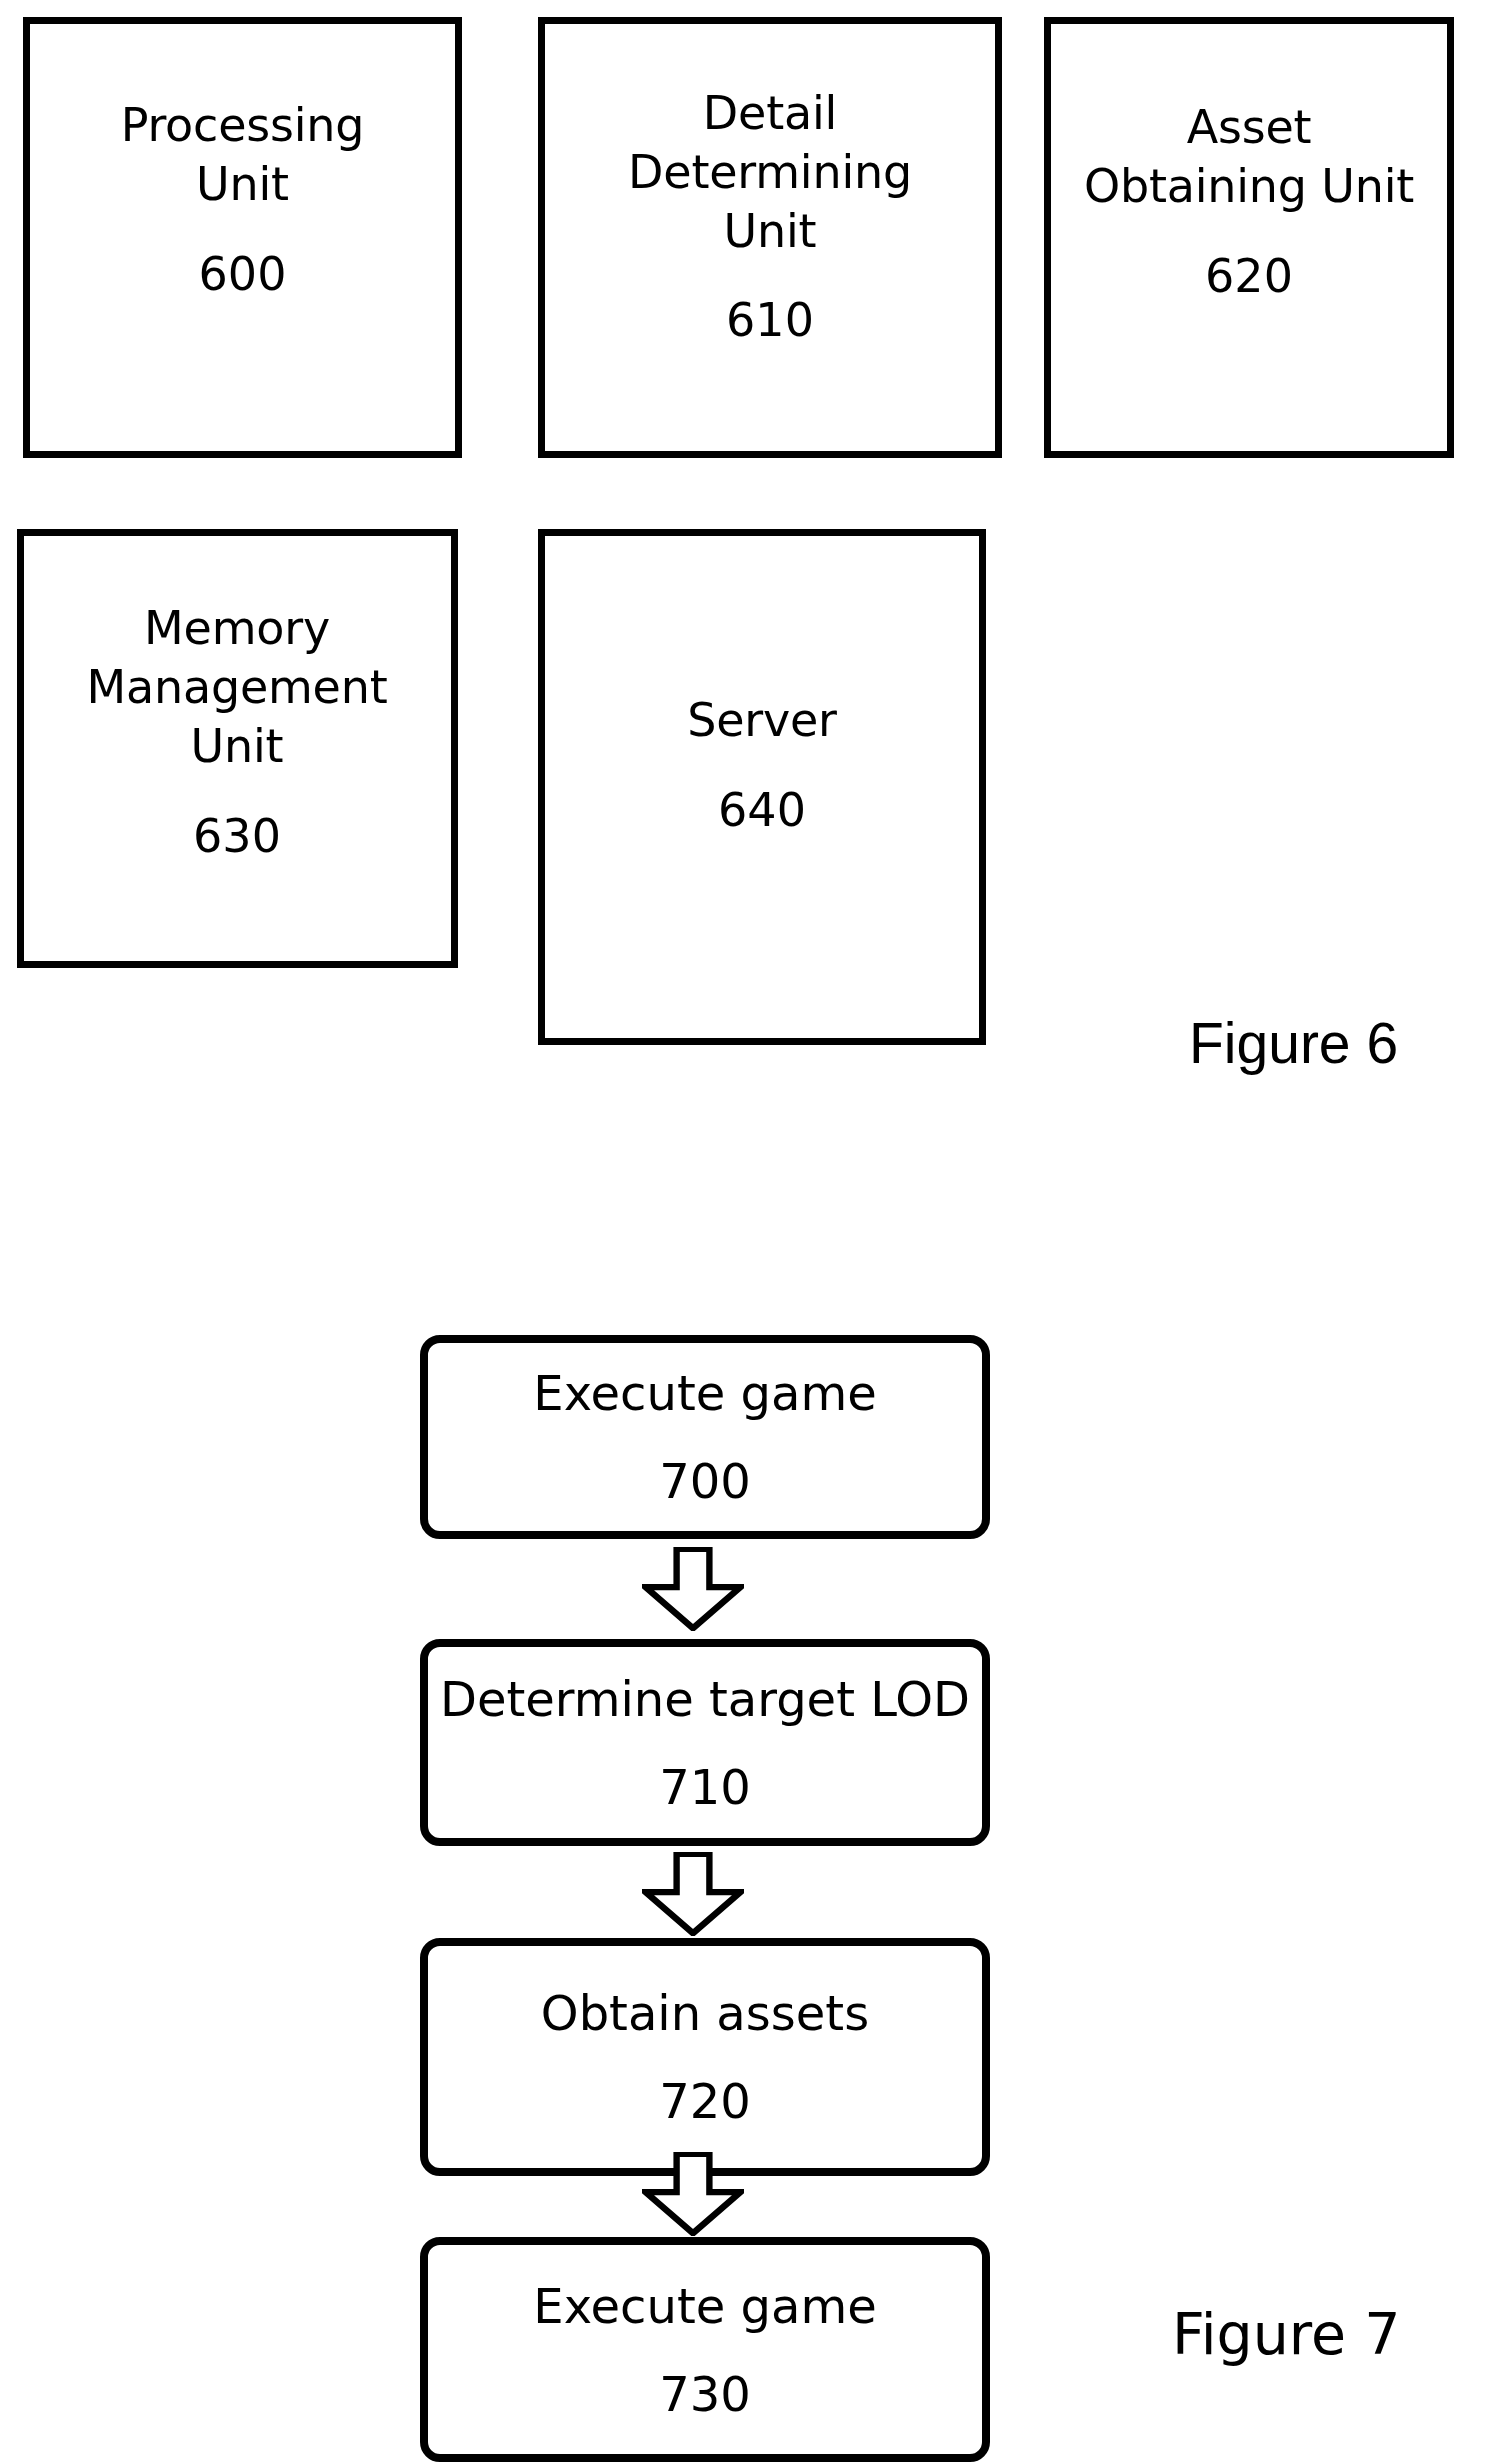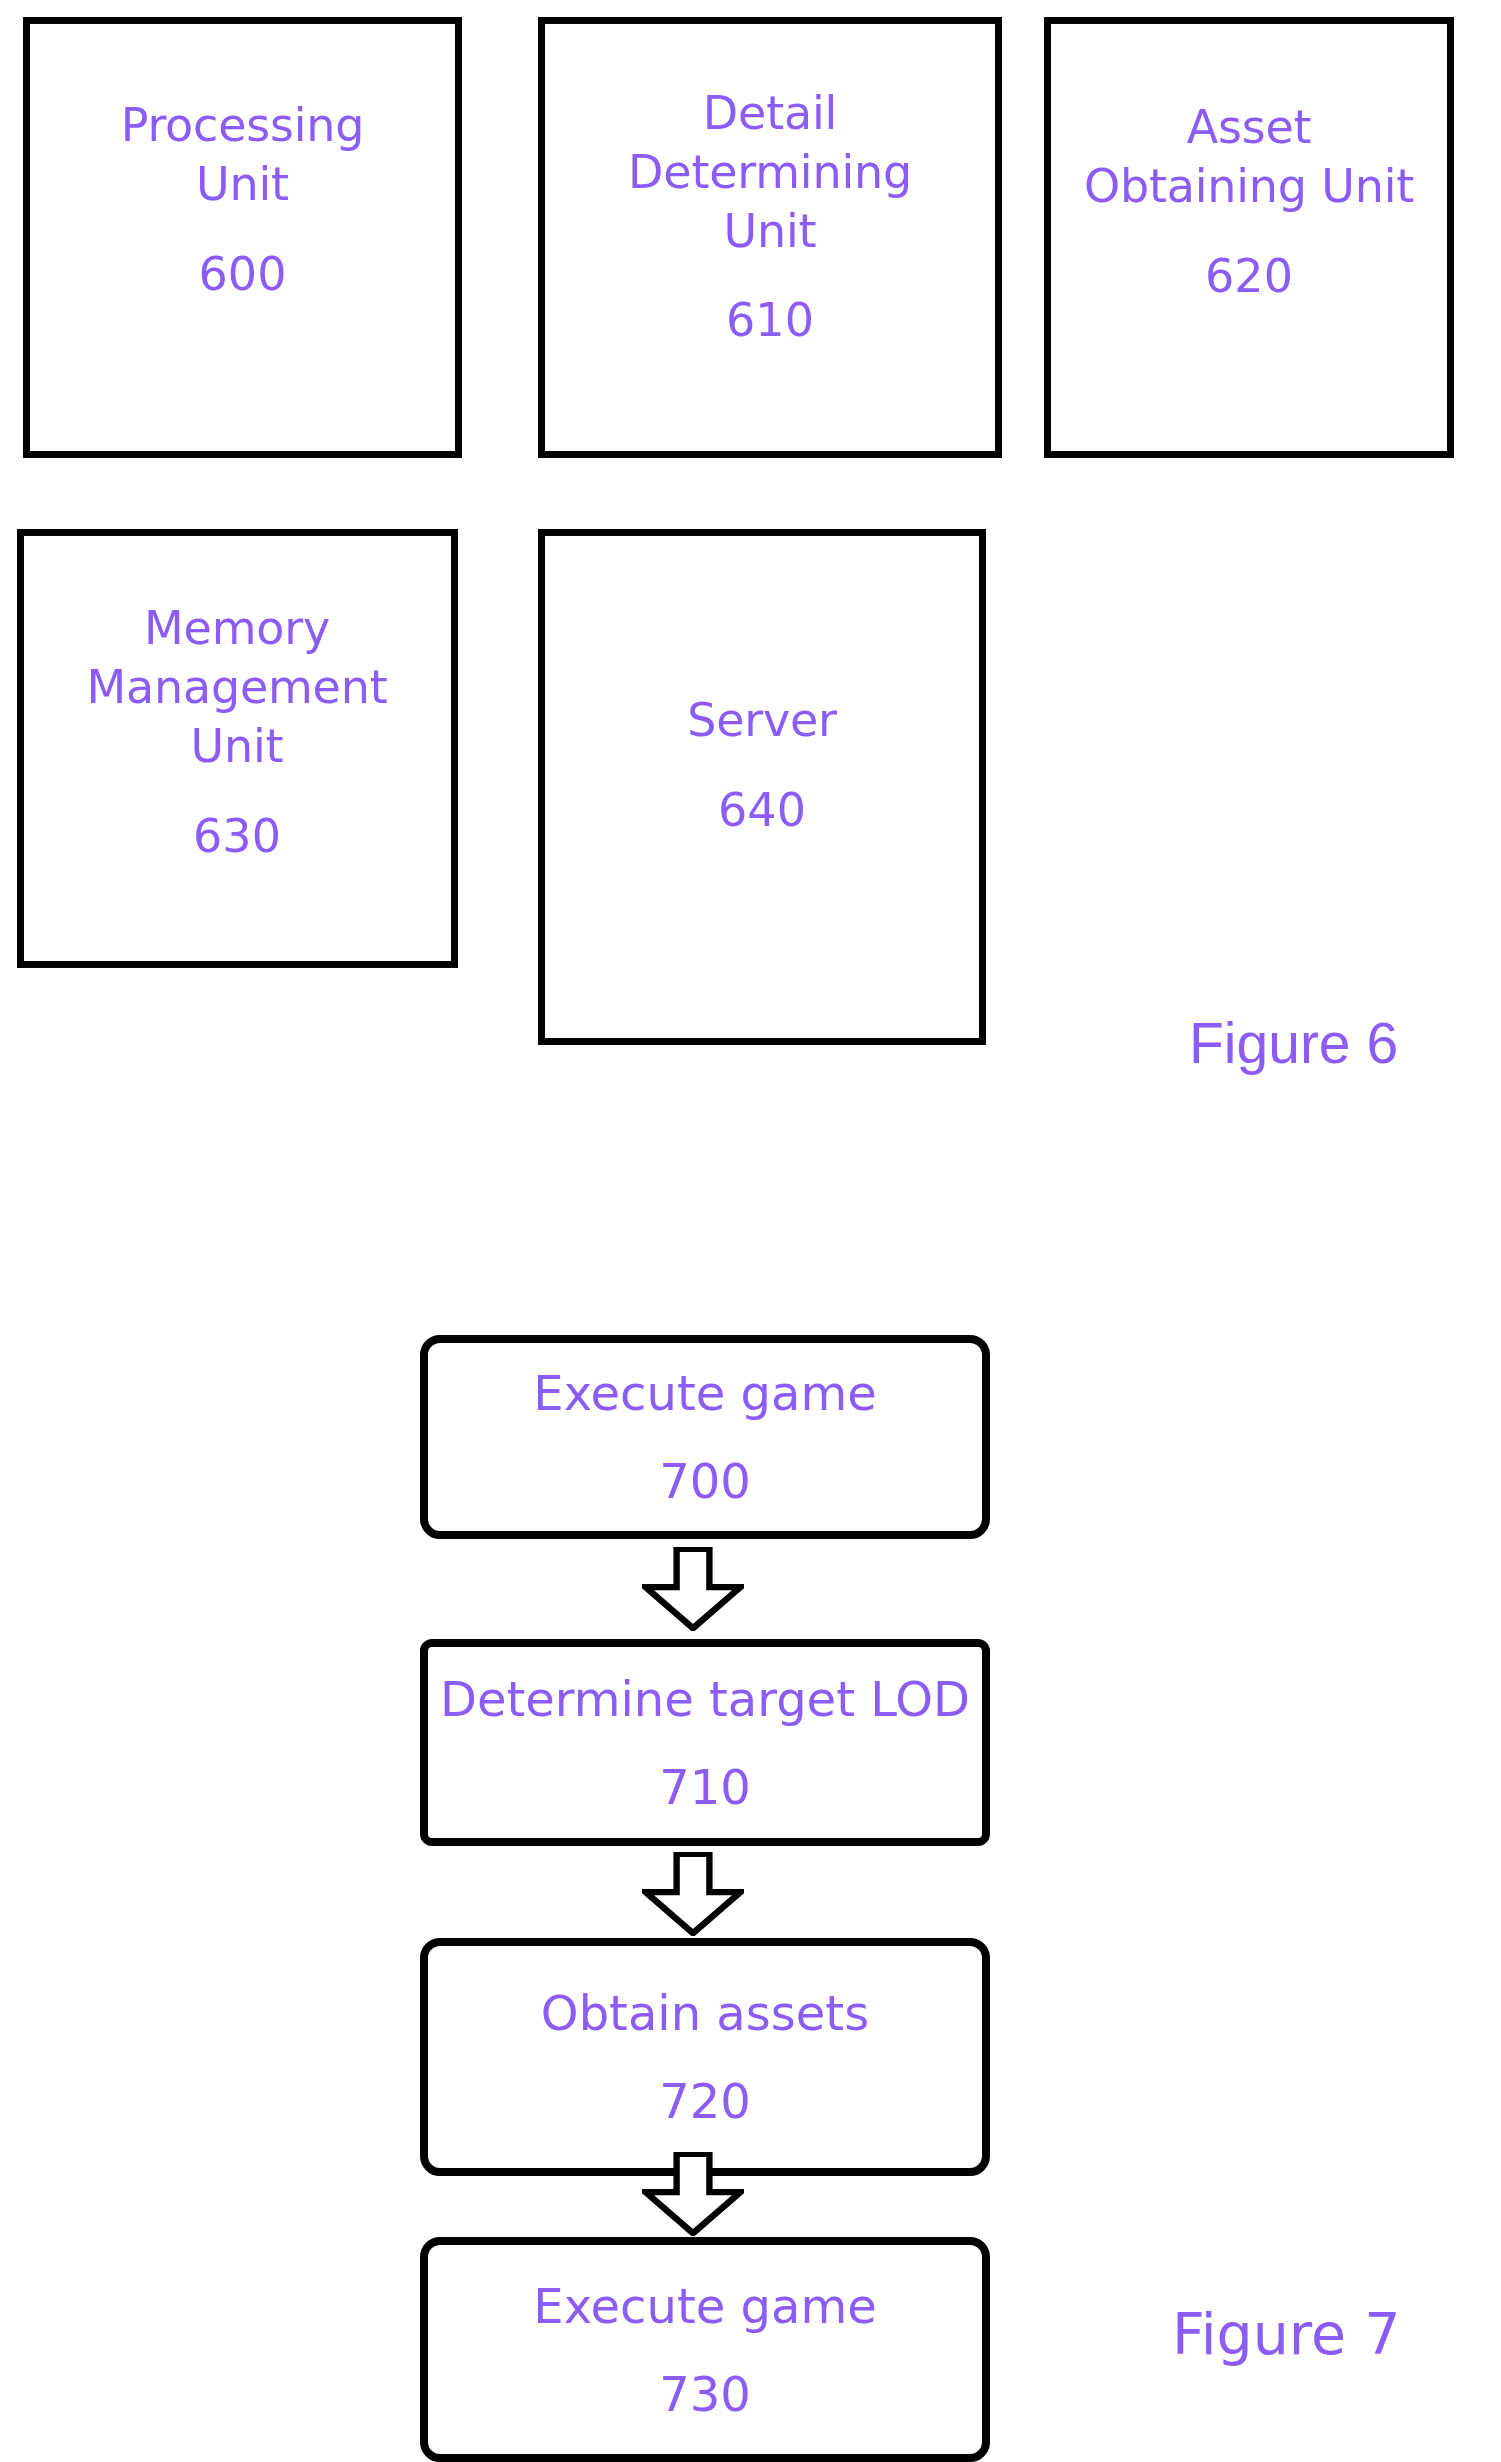--- a/index.html
+++ b/index.html
@@ -8,21 +8,21 @@
     padding: 0;
     background: #ffffff;
   }
   #page {
     position: relative;
     width: 1501px;
     height: 2462px;
     background: #ffffff;
     overflow: hidden;
     font-family: "DejaVu Sans", "Liberation Sans", sans-serif;
-    color: #8b5cf6;
+    color: #000000;
   }
 
   
   .unit-box {
     position: absolute;
     box-sizing: border-box;
     border: 7.3px solid #000000;
     background: #ffffff;
     display: flex;
     flex-direction: column;
@@ -103,21 +103,21 @@
     line-height: 1.0;
     text-align: center;
     white-space: nowrap;
   }
   .flow-box .ref {
     font-size: 48px;
     line-height: 1.0;
     margin-top: 40px;
   }
   #step-700 { top: 1335px; height: 204px; }
-  #step-710 { top: 1639px; height: 207px; border-radius: 12px; }
+  #step-710 { top: 1639px; height: 207px; }
   #step-720 { top: 1938px; height: 238px; }
   #step-730 { top: 2237px; height: 225px; border-bottom-left-radius: 20px; border-bottom-right-radius: 20px; }
 
   
   .block-arrow {
     position: absolute;
     left: 642px;
     width: 102px;
   }
   .block-arrow svg { display: block; width: 100%; height: 100%; }

